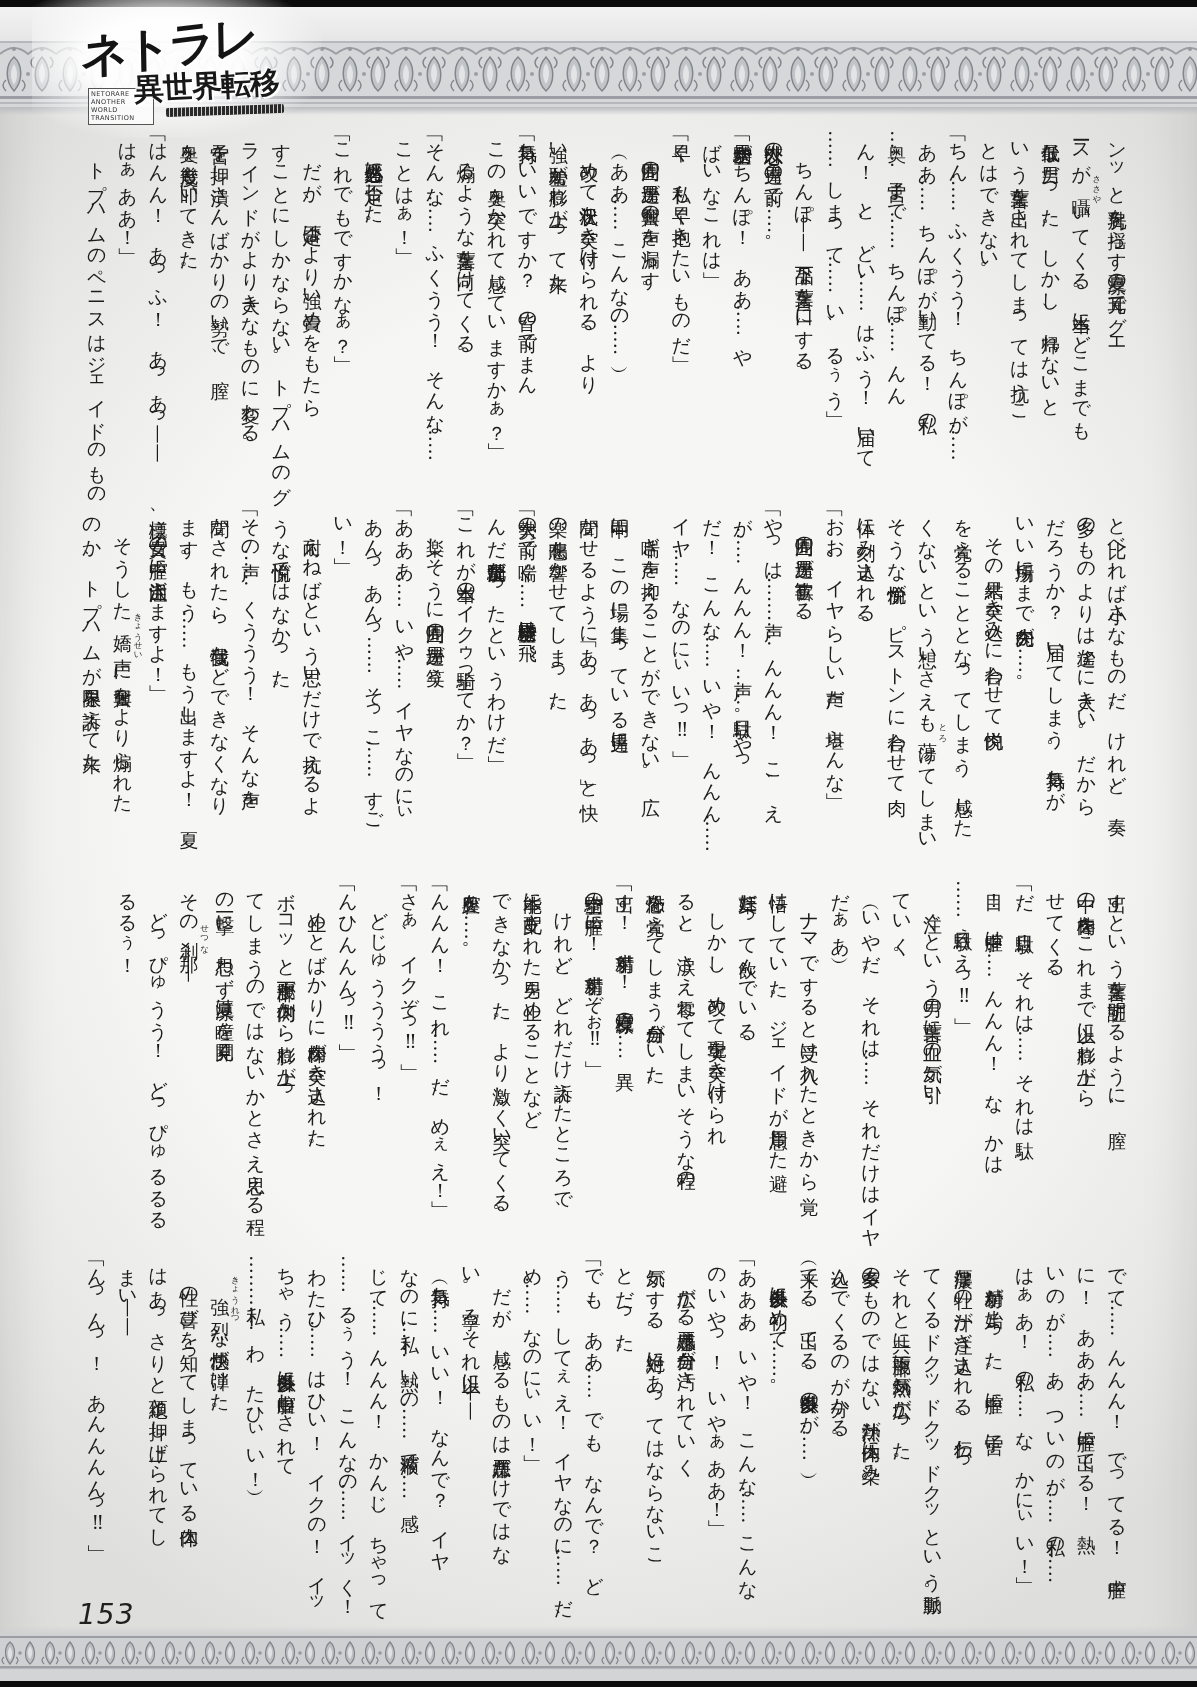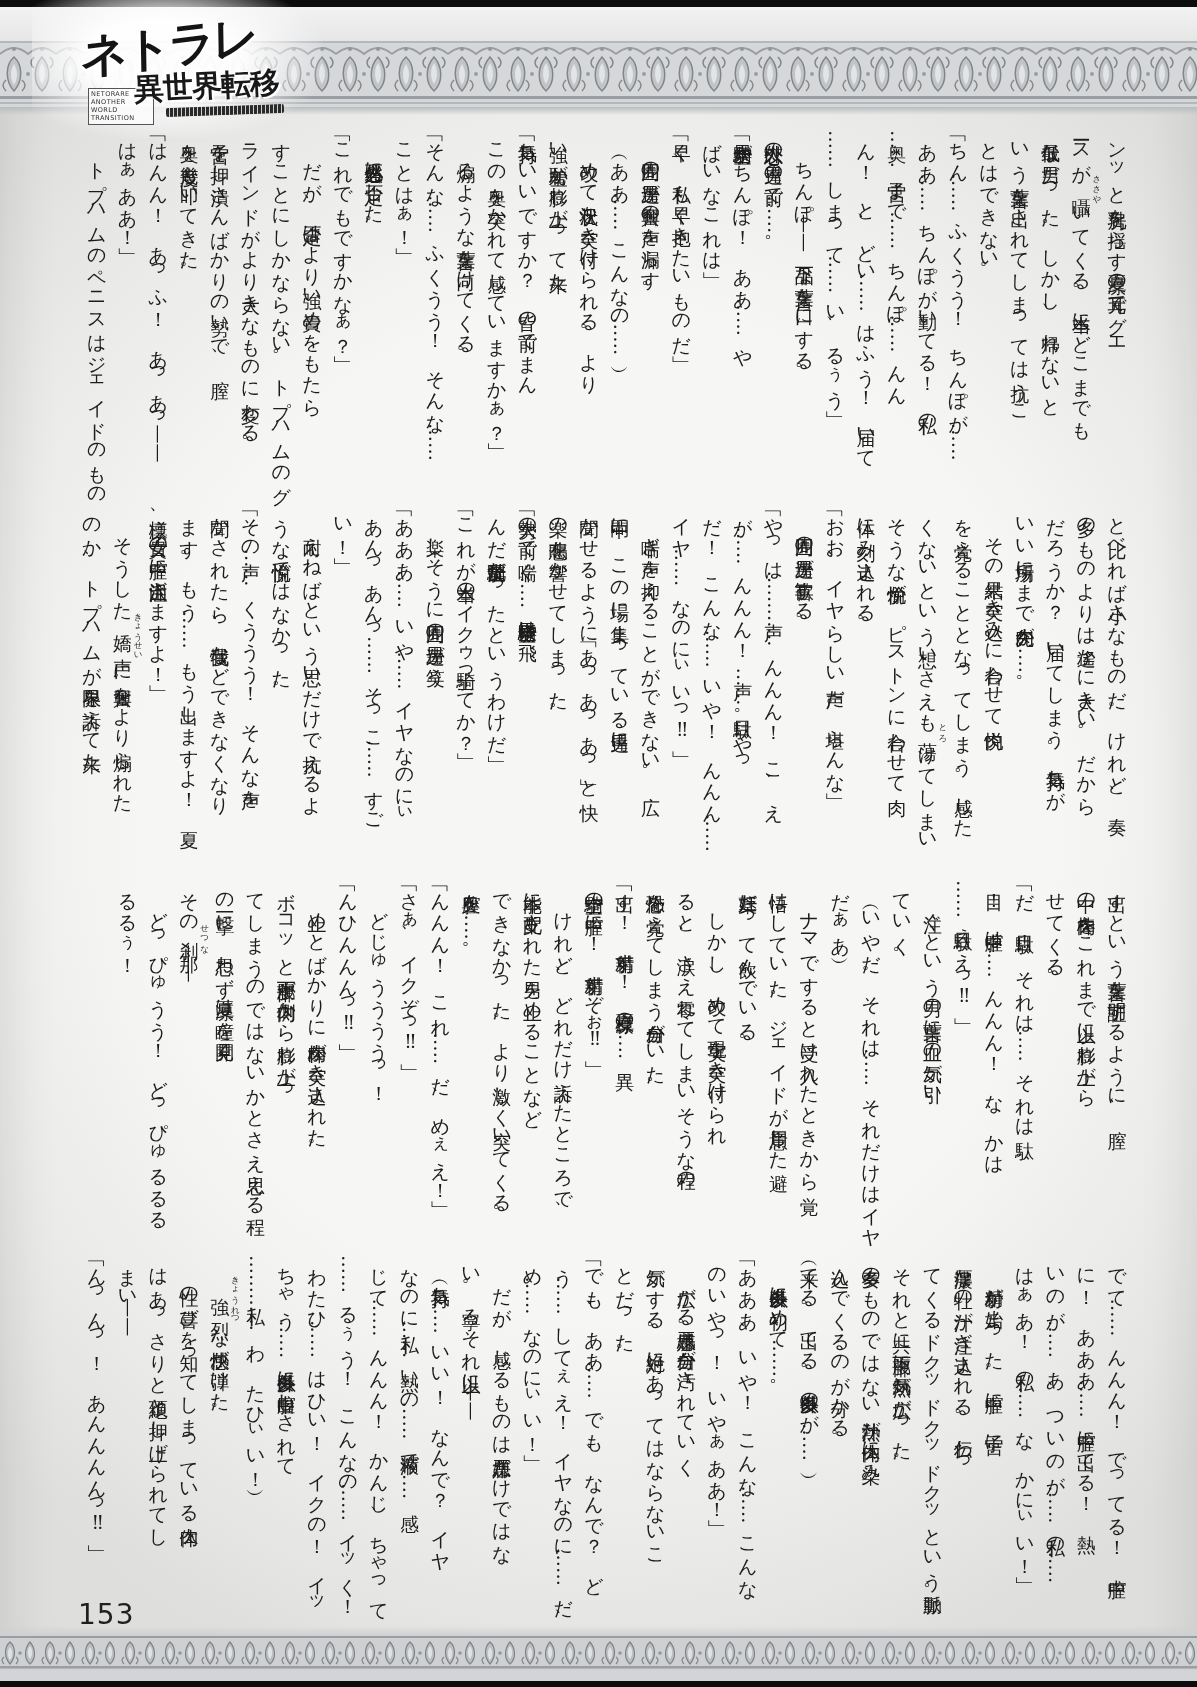--- a/index.html
+++ b/index.html
@@ -40,21 +40,21 @@
                border-radius:2px;transform:rotate(-2deg);
                background-image:repeating-linear-gradient(90deg,#2a2a2a 0 3px,#cfcfcf 3px 4px);}
   
   .band{position:absolute;right:64px;height:346px;writing-mode:vertical-rl;text-orientation:mixed;
         font-size:19px;line-height:1.62;letter-spacing:0;}
   .band p{margin:0;padding:0;white-space:nowrap;}
   .band ruby rt{font-size:8.5px;letter-spacing:0;color:#2a2a2a;}
   #band1{top:130px;} #band2{top:505px;} #band3{top:880px;} #band4{top:1255px;}
   
   .page-number{position:absolute;left:78px;top:1598px;font-size:28px;letter-spacing:1px;color:#1f1f1f;
-               font-family:"DejaVu Sans","Liberation Sans",sans-serif;}
+               font-family:"DejaVu Sans","Liberation Sans",sans-serif;font-style:italic;}
 </style>
 </head>
 <body>
 
 <div class="page">
 
   <div class="edge-bar top"></div>
   <div class="top-strip"></div>
 
   <svg class="frieze frieze-top" width="1197" height="66" viewBox="0 0 1197 66" preserveAspectRatio="none" xmlns="http://www.w3.org/2000/svg">

